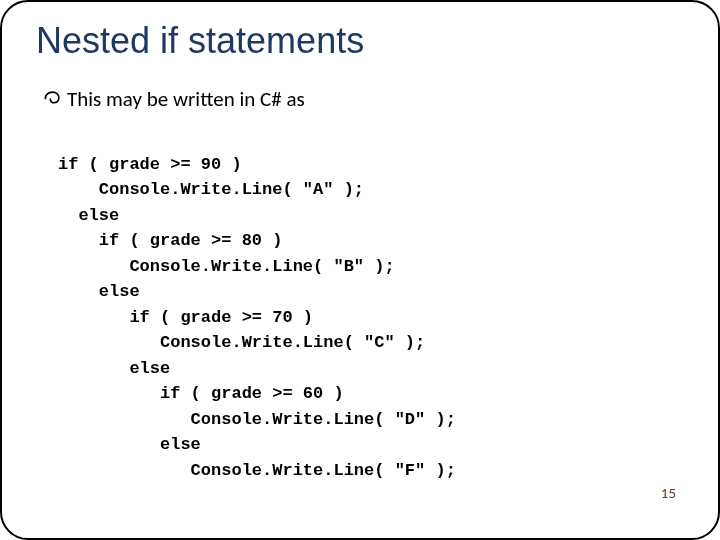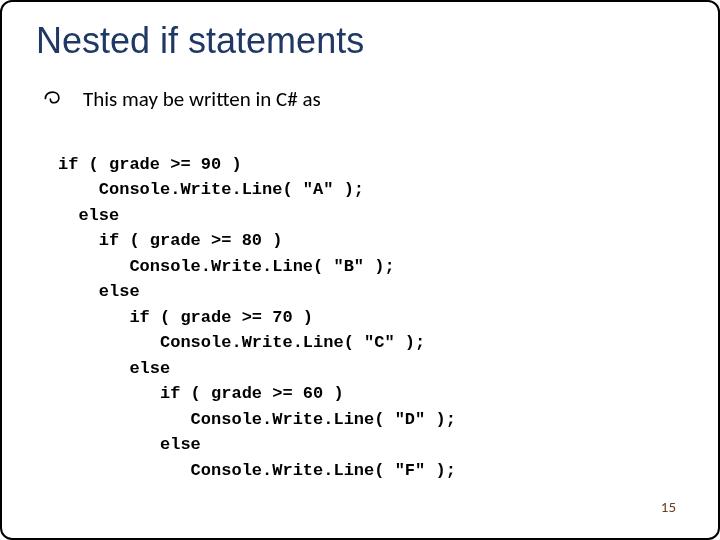--- a/index.html
+++ b/index.html
@@ -11,35 +11,34 @@
     font-family: "Segoe UI", "Helvetica Neue", Arial, sans-serif;
     color: #262626;
   }
   .slide {
     position: relative;
     box-sizing: border-box;
     width: 720px;
     height: 540px;
     padding: 18px 34px 30px 34px;
     border: 2px solid #000;
-    border-radius: 12px;
+    border-radius: 28px;
   }
   .title {
     font-family: Verdana, Geneva, sans-serif;
     font-size: 36px;
     font-weight: 400;
     color: #1f3864;
     margin: 0 0 24px 0;
   }
   .bullet-row {
     display: flex;
     align-items: flex-start;
     margin-left: 8px;
     margin-bottom: 14px;
-    gap: 16px;
   }
   .bullet-icon {
     flex: 0 0 auto;
     margin-top: 4px;
     margin-right: 6px;
   }
   .bullet-text {
     font-family: "Gill Sans", "Gill Sans MT", Calibri, sans-serif;
     font-size: 21px;
     color: #000;
@@ -49,21 +48,21 @@
     font-size: 17px;
     font-weight: bold;
     line-height: 1.5;
     white-space: pre;
     margin-left: 22px;
     color: #000;
   }
   .page-number {
     position: absolute;
     right: 42px;
-    bottom: 22px;
+    bottom: 36px;
     font-family: Calibri, Arial, sans-serif;
     font-size: 15px;
     color: #6b3e23;
   }
 </style>
 </head>
 <body>
 
 <div class="slide">
 

